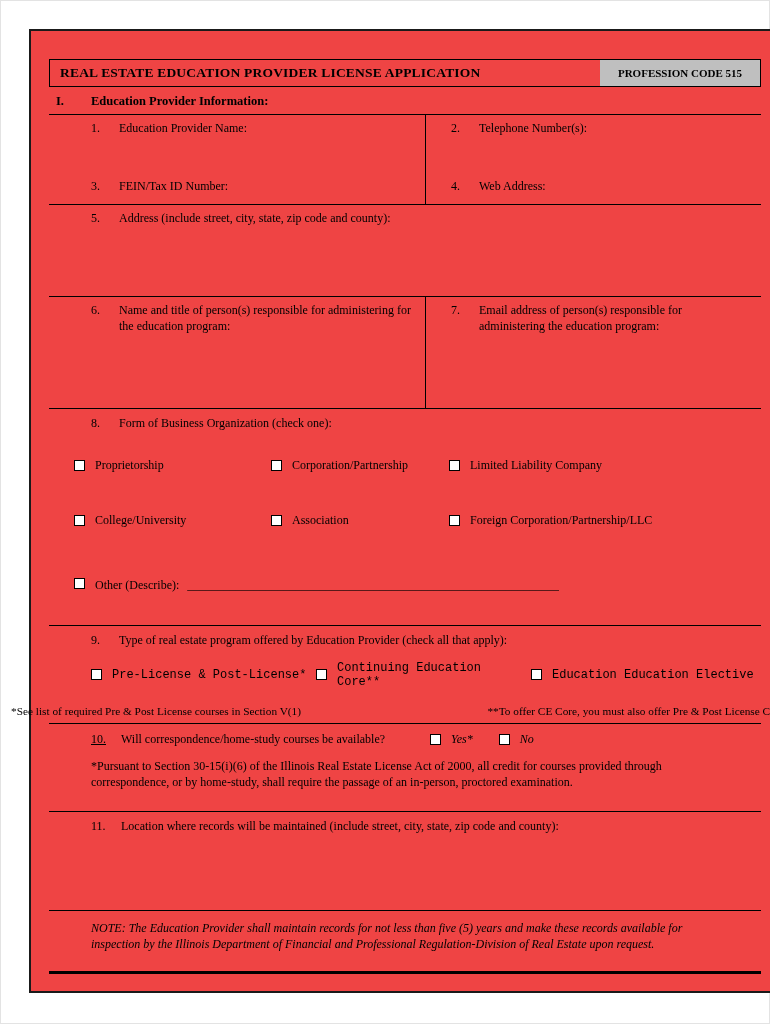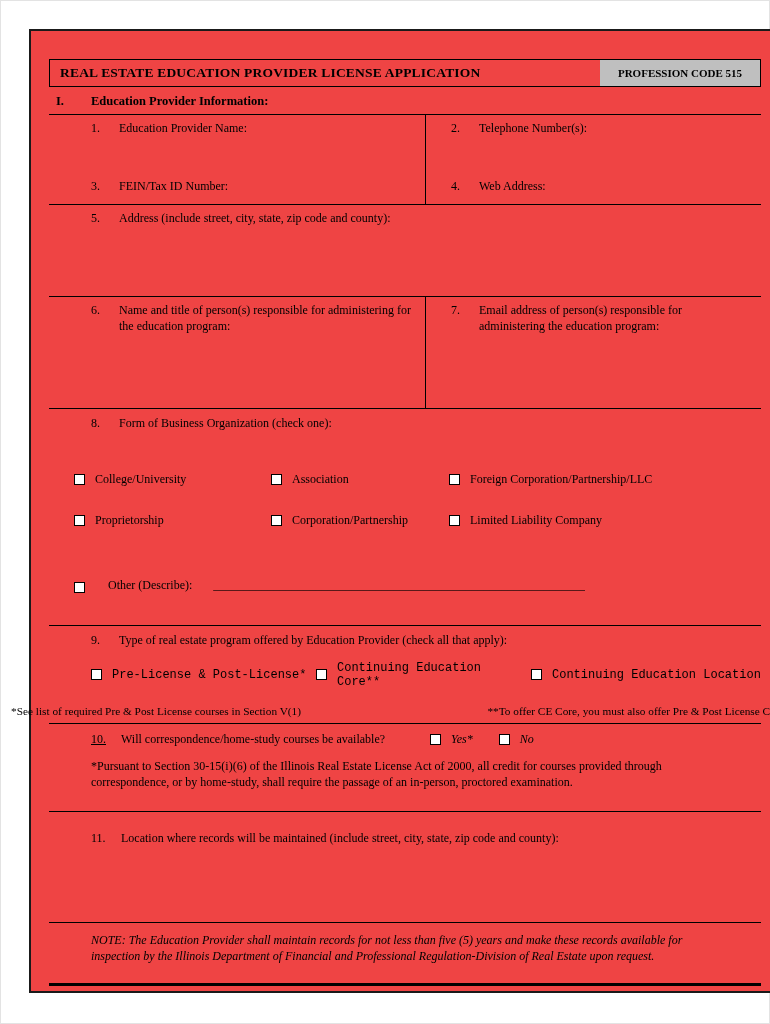--- a/index.html
+++ b/index.html
@@ -35,21 +35,21 @@
   .flabel{line-height:1.3;}
   .w6{max-width:305px;}
   .w7{max-width:218px;}
   
   .sec8{border-bottom:1px solid #000;height:210px;box-sizing:border-box;font-size:12px;}
   .opt-grid{display:grid;grid-template-columns:197px 178px 1fr;padding-left:25px;}
   .og1{margin-top:26px;}
   .og2{margin-top:40px;}
   .opt{display:flex;align-items:center;}
   .cb{width:9px;height:9px;border:1px solid #000;margin-right:10px;flex:none;background:#fff;display:inline-block;}
-  .other-row{display:flex;align-items:flex-end;padding-left:25px;margin-top:50px;gap:13px;}
+  .other-row{display:flex;align-items:flex-start;padding-left:25px;margin-top:50px;}
   .blank{margin-left:8px;white-space:nowrap;overflow:hidden;font-family:Liberation Serif, serif;}
   
   .sec9{border-bottom:1px solid #000;padding-bottom:6px;font-size:12px;}
   .opt-grid9{display:grid;grid-template-columns:225px 215px 1fr;padding-left:42px;margin-top:12px;font-family:Liberation Mono, monospace;}
   .footnote{display:flex;justify-content:space-between;font-size:11.3px;margin:16px -38px 0 -38px;white-space:nowrap;}
   
   .sec10{border-bottom:1px solid #000;padding-bottom:20px;font-size:12px;}
   .q-row{display:flex;align-items:center;padding-left:42px;margin-top:8px;}
   .q-row .fnum{width:30px;text-decoration:underline;}
   .q-opts{display:flex;margin-left:45px;gap:26px;font-style:italic;}
@@ -120,46 +120,46 @@
           <span class="flabel w7">Email address of person(s) responsible for administering the education program:</span>
         </div>
       </div>
     </div>
 
     <div class="sec8">
       <div class="field" style="margin-top:7px">
         <span class="fnum">8.</span>
         <span class="flabel">Form of Business Organization (check one):</span>
       </div>
+      <div class="opt-grid og1">
+        <div class="opt">
+          <span class="cb"></span>
+          <span>Proprietorship</span>
+        </div>
+        <div class="opt">
+          <span class="cb"></span>
+          <span>Corporation/Partnership</span>
+        </div>
+        <div class="opt">
+          <span class="cb"></span>
+          <span>Limited Liability Company</span>
+        </div>
+      </div>
       <div class="opt-grid og2">
         <div class="opt">
           <span class="cb"></span>
           <span>College/University</span>
         </div>
         <div class="opt">
           <span class="cb"></span>
           <span>Association</span>
         </div>
         <div class="opt">
           <span class="cb"></span>
           <span>Foreign Corporation/Partnership/LLC</span>
-        </div>
-      </div>
-      <div class="opt-grid og1">
-        <div class="opt">
-          <span class="cb"></span>
-          <span>Proprietorship</span>
-        </div>
-        <div class="opt">
-          <span class="cb"></span>
-          <span>Corporation/Partnership</span>
-        </div>
-        <div class="opt">
-          <span class="cb"></span>
-          <span>Limited Liability Company</span>
         </div>
       </div>
       <div class="other-row">
         <span class="cb"></span>
         <span>Other (Describe):</span>
         <span class="blank">______________________________________________________________</span>
       </div>
     </div>
 
     <div class="sec9">
@@ -171,21 +171,21 @@
         <div class="opt">
           <span class="cb"></span>
           <span>Pre-License &amp; Post-License*</span>
         </div>
         <div class="opt">
           <span class="cb"></span>
           <span>Continuing Education Core**</span>
         </div>
         <div class="opt">
           <span class="cb"></span>
-          <span>Continuing Education Location</span>
+          <span>Education Education Elective</span>
         </div>
       </div>
       <div class="footnote">
         <span>*See list of required Pre &amp; Post License courses in Section V(1)</span>
         <span>**To offer CE Core, you must also offer Pre &amp; Post License Courses</span>
       </div>
     </div>
 
     <div class="sec10">
       <div class="q-row">
@@ -199,21 +199,21 @@
           <span class="opt">
             <span class="cb"></span>
             <span>No</span>
           </span>
         </span>
       </div>
       <div class="para">*Pursuant to Section 30-15(i)(6) of the Illinois Real Estate License Act of 2000, all credit for courses provided through correspondence, or by home-study, shall require the passage of an in-person, proctored examination.</div>
     </div>
 
     <div class="sec11">
-      <div class="field" style="margin-top:19px">
+      <div class="field" style="margin-top:7px">
         <span class="fnum" style="width:30px">11.</span>
         <span class="flabel">Location where records will be maintained (include street, city, state, zip code and county):</span>
       </div>
     </div>
 
     <div class="note">NOTE: The Education Provider shall maintain records for not less than five (5) years and make these records available for inspection by the Illinois Department of Financial and Professional Regulation-Division of Real Estate upon request.</div>
     <div class="thick"></div>
 
   </div>
 </div>

